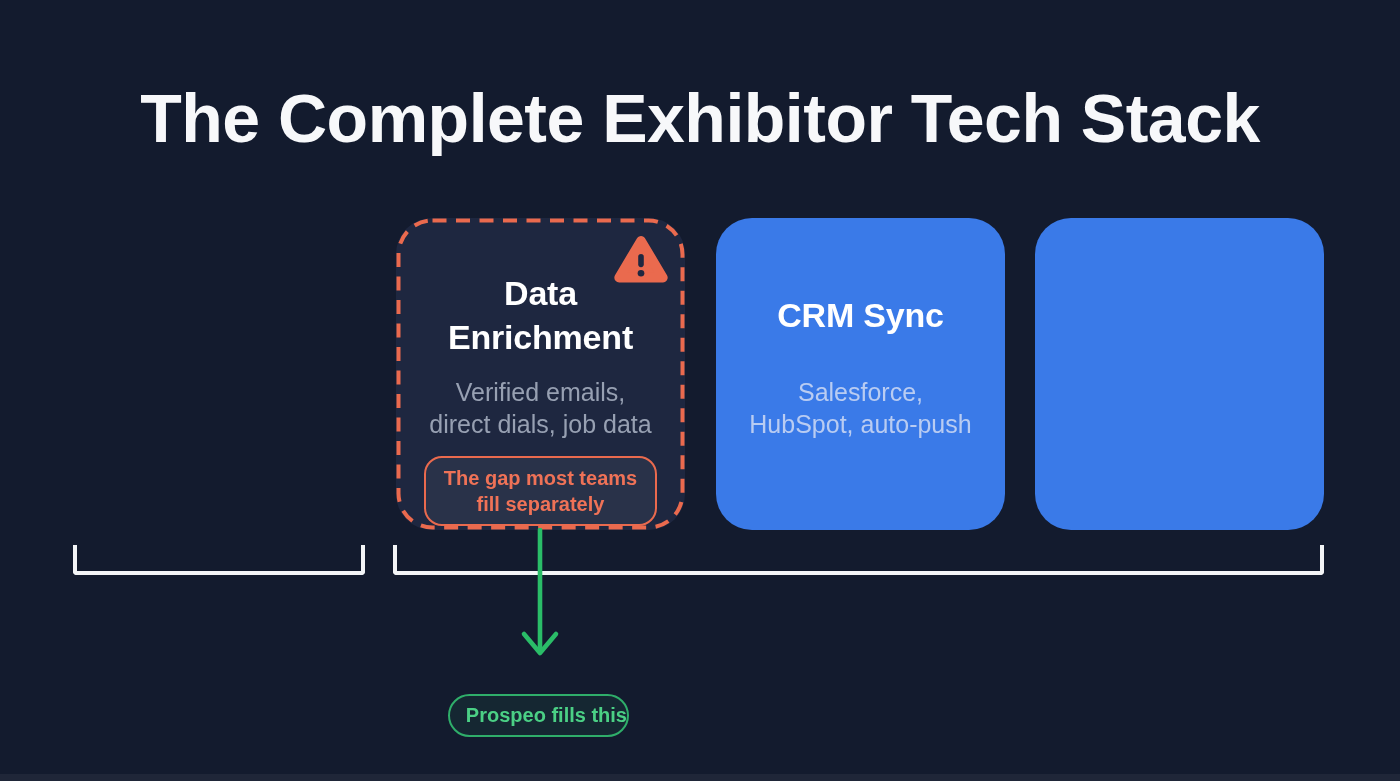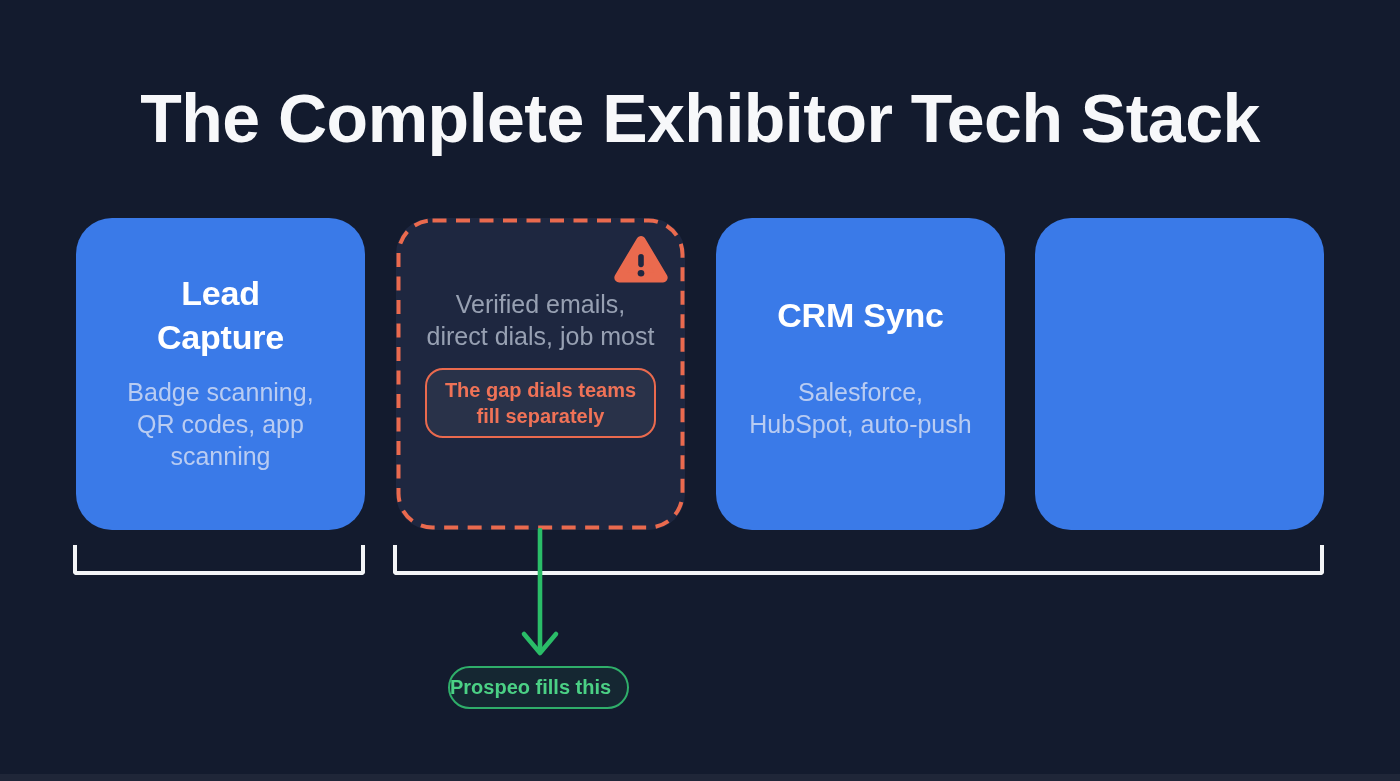--- a/index.html
+++ b/index.html
@@ -69,56 +69,51 @@
   .lodago-label {
     position: absolute; top: 588px; left: 664px; width: 500px;
     text-align: center;
     font-size: 44px; font-weight: 700; letter-spacing: -0.3px;
     color: var(--title-white, #f7f8fa);
   }
   .down-arrow {
     position: absolute; left: 518px; top: 528px; width: 44px; height: 132px;
   }
   .prospeo-pill {
-    position: absolute; left: 448px; top: 666px; width: 181px; height: 43px;
+    position: absolute; left: 448px; top: 694px; width: 181px; height: 43px;
     border-radius: 22px;
     border: 2px solid var(--green-border, #2fae6a);
     background: rgba(47,190,106,0.08);
-    display: flex; align-items: center; justify-content: flex-start;
+    display: flex; align-items: center; justify-content: flex-end;
     font-size: 20px; font-weight: 700;
     color: var(--green-text, #4bd085);
   }
 </style>
 </head>
 <body>
 
 <div class="stage" style="--background: #131b2e; --card-blue: #3a7ae8; --card-dark-bg: #1e2740; --alert-orange: #ea6a4e; --badge-text: #ef7257; --green: #2abd68; --green-border: #2fae6a; --green-text: #4bd085; --bracket-white: #f3f5f7; --title-white: #f7f8fa; --subtitle-blue: #b9ccf2; --subtitle-gray: #97a0b2;">
 
   <h1 class="page-title">The Complete Exhibitor Tech Stack</h1>
 
-  <section class="card blue" style="left:76px">
-    <h2>Lead
-Capture</h2>
-    <p class="subtitle">Badge scanning,
-QR codes, app
-scanning</p>
-  </section>
 
   <section class="card gap" style="left:396px">
     <svg class="dashed-outline" viewBox="0 0 289 312">
       <rect x="2.5" y="2.5" width="284" height="307" rx="34" fill="none" style="stroke:var(--alert-orange,#ea6a4e)" stroke-width="4" stroke-dasharray="14 9.5"></rect>
     </svg>
     <svg class="warning-badge" viewBox="0 0 64 64">
       <path d="M32 9 L57 51 L7 51 Z" style="fill:var(--alert-orange,#ea6a4e);stroke:var(--alert-orange,#ea6a4e)" stroke-width="11" stroke-linejoin="round"></path>
       <rect x="28.8" y="24" width="6.4" height="15" rx="3.2" style="fill:var(--card-dark-bg,#1e2740)"></rect>
       <circle cx="32" cy="46" r="3.8" style="fill:var(--card-dark-bg,#1e2740)"></circle>
     </svg>
+    <h2>Data
+Enrichment</h2>
     <p class="subtitle">Verified emails,
-direct dials, job most</p>
-    <div class="gap-badge">The gap dials teams
+direct dials, job data</p>
+    <div class="gap-badge">The gap most teams
 fill separately</div>
   </section>
 
   <section class="card blue" style="left:716px">
     <h2>CRM Sync</h2>
     <p class="subtitle">Salesforce,
 HubSpot, auto-push</p>
   </section>
 
   <section class="card blue" style="left:1035px">

